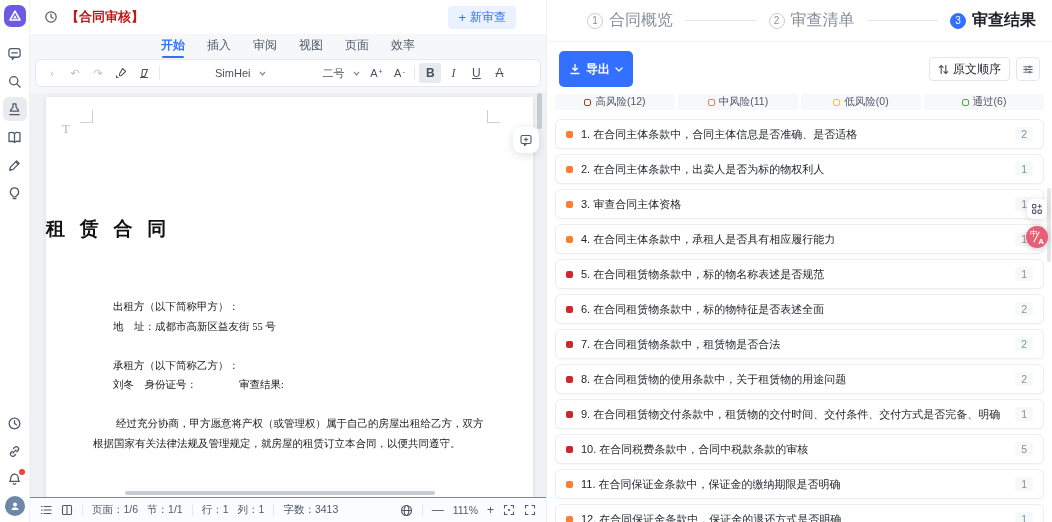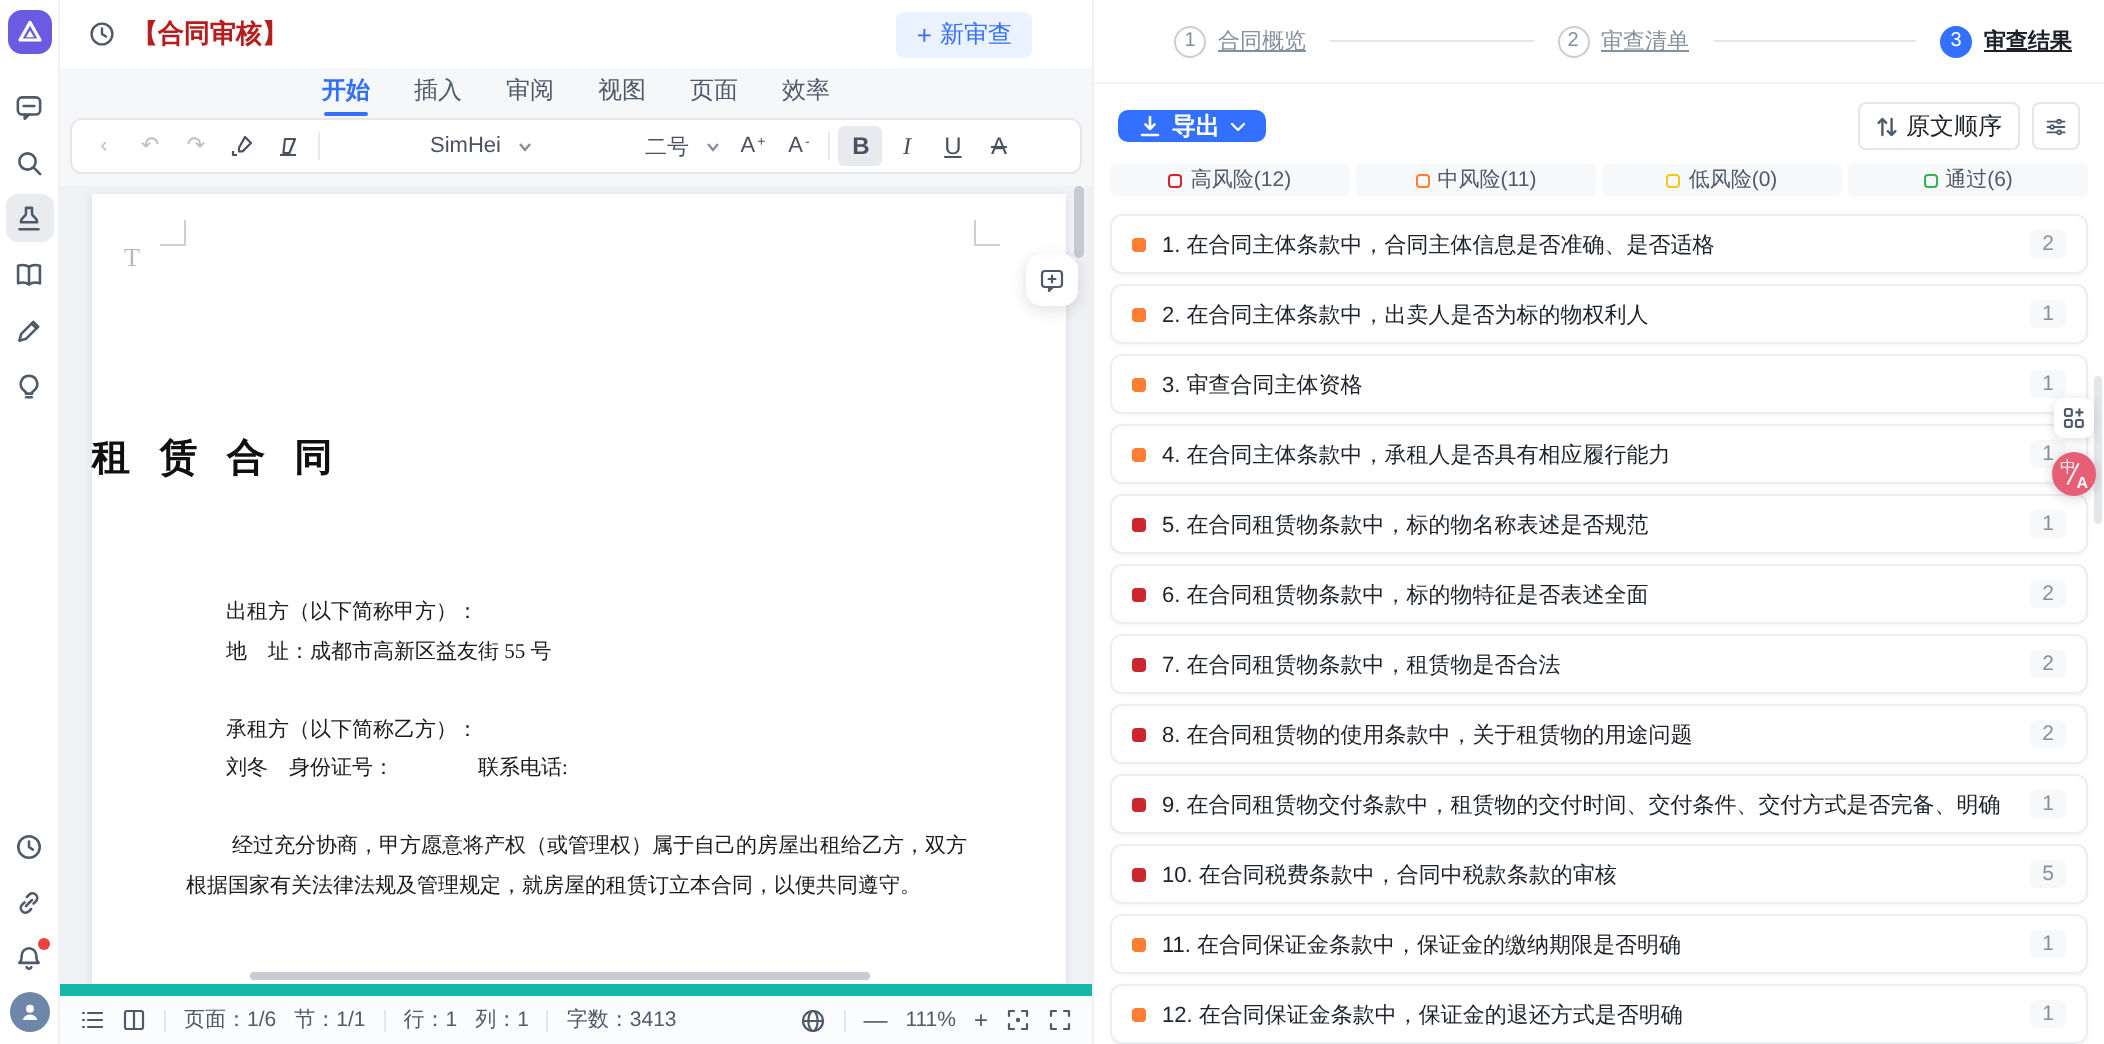--- a/index.html
+++ b/index.html
@@ -69,40 +69,40 @@
   .doc-line{line-height:19.5px;min-height:19.5px;white-space:pre-wrap;}
   .doc-line.shift{padding-left:20px;}
   .doc-line.para{text-indent:23px;}
   .v-thumb{position:absolute;right:4px;top:0;width:5px;height:36px;background:#c6cad1;border-radius:3px;}
   .h-thumb{position:absolute;left:95px;bottom:2px;width:310px;height:4px;background:#c9cdd3;border-radius:2px;}
   .comment-fab{position:absolute;right:7px;top:34px;width:26px;height:26px;background:#fff;border:none;
                border-radius:8px;box-shadow:0 2px 8px rgba(31,35,41,.14);display:flex;align-items:center;
                justify-content:center;cursor:pointer;}
   .fab-svg,.status svg{stroke:#4e5969;fill:none;stroke-width:1.1;stroke-linecap:round;stroke-linejoin:round;}
 
-  .status{height:24px;flex:none;background:#fbfcfd;border-top:6px solid #14b8a6;display:flex;
+  .status{height:24px;flex:none;background:#fbfcfd;border-top:1px solid #14b8a6;display:flex;
           align-items:center;font-size:10.5px;color:#4e5969;padding:0 10px;gap:9px;}
   .s-div{width:1px;height:11px;background:#e5e6eb;}
   .status .right{margin-left:auto;display:flex;align-items:center;gap:9px;}
   .zoom-btn{font-size:12px;color:#4e5969;cursor:pointer;line-height:1;}
 
   
   .review{flex:1;border-left:1px solid #eef0f2;display:flex;flex-direction:column;background:#fff;
           position:relative;box-sizing:border-box;}
   .stepper{height:41px;flex:none;display:flex;align-items:center;padding:0 16px;border-bottom:1px solid #f2f3f5;}
   .step{display:flex;align-items:center;}
   .step:not(:first-child){flex:1;}
   .s-line{flex:1;height:1px;background:#e5e6eb;margin:0 12px;}
   .s-circle{width:16px;height:16px;border-radius:50%;border:1px solid #c9cdd4;color:#86909c;font-size:10px;
             display:flex;align-items:center;justify-content:center;margin-right:6px;box-sizing:border-box;flex:none;}
   .step.active .s-circle{background:#3370ff;border-color:#3370ff;color:#fff;}
-  .s-label{font-size:11px;color:#86909c;white-space:nowrap;text-decoration:underline;}
+  .s-label{font-size:16px;color:#86909c;white-space:nowrap;}
   .step.active .s-label{color:#1d2129;font-weight:bold;}
   .rv-toolbar{flex:none;display:flex;align-items:center;padding:9px 12px 7px;}
-  .btn-export{background:#3370ff;color:#fff;border:none;border-radius:5px;height:16px;padding:0 10px;
+  .btn-export{background:#3370ff;color:#fff;border:none;border-radius:5px;height:36px;padding:0 10px;
               font-size:12px;font-weight:bold;display:flex;align-items:center;gap:5px;cursor:pointer;
               font-family:inherit;}
   .btn-export svg{stroke:#fff;fill:none;stroke-width:1.3;stroke-linecap:round;stroke-linejoin:round;}
   .btn-sort{margin-left:auto;border:1px solid #e5e6eb;background:#fff;border-radius:4px;height:24px;
             padding:0 8px;font-size:12px;color:#1d2129;display:flex;align-items:center;gap:4px;cursor:pointer;
             font-family:inherit;}
   .btn-sort svg,.btn-filter svg{stroke:#4e5969;fill:none;stroke-width:1.2;stroke-linecap:round;stroke-linejoin:round;}
   .btn-filter{width:24px;height:24px;border:1px solid #e5e6eb;background:#fff;border-radius:4px;margin-left:6px;
               display:flex;align-items:center;justify-content:center;cursor:pointer;}
   .rv-filters{flex:none;display:flex;gap:3px;padding:0 8px;}
@@ -308,21 +308,21 @@
       <div class="page">
         <span class="mark tl"></span>
         <span class="mark tr"></span>
         <span class="t-cursor">T</span>
         <div class="doc-title">租 赁 合 同</div>
         <div class="doc-body">
           <div class="doc-line shift">出租方（以下简称甲方）：</div>
             <div class="doc-line shift">地　址：成都市高新区益友街 55 号</div>
             <div class="doc-line blank"></div>
             <div class="doc-line shift">承租方（以下简称乙方）：</div>
-            <div class="doc-line shift">刘冬　身份证号：　　　　联系电话:</div>
+            <div class="doc-line shift">刘冬　身份证号：　　　　审查结果:</div>
             <div class="doc-line blank"></div>
             <div class="doc-line para">经过充分协商，甲方愿意将产权（或管理权）属于自己的房屋出租给乙方，双方根据国家有关法律法规及管理规定，就房屋的租赁订立本合同，以便共同遵守。</div>
         </div>
       </div>
       <span class="v-thumb"></span>
       <button class="comment-fab">
         <svg class="fab-svg" width="14" height="14" viewBox="0 0 14 14">
             <rect x="2" y="2.5" width="10" height="8" rx="1.5"></rect>
             <path d="M7 4.8v3.4M5.3 6.5h3.4"></path>
             <path d="M5.5 10.5v2l2-2"></path>

